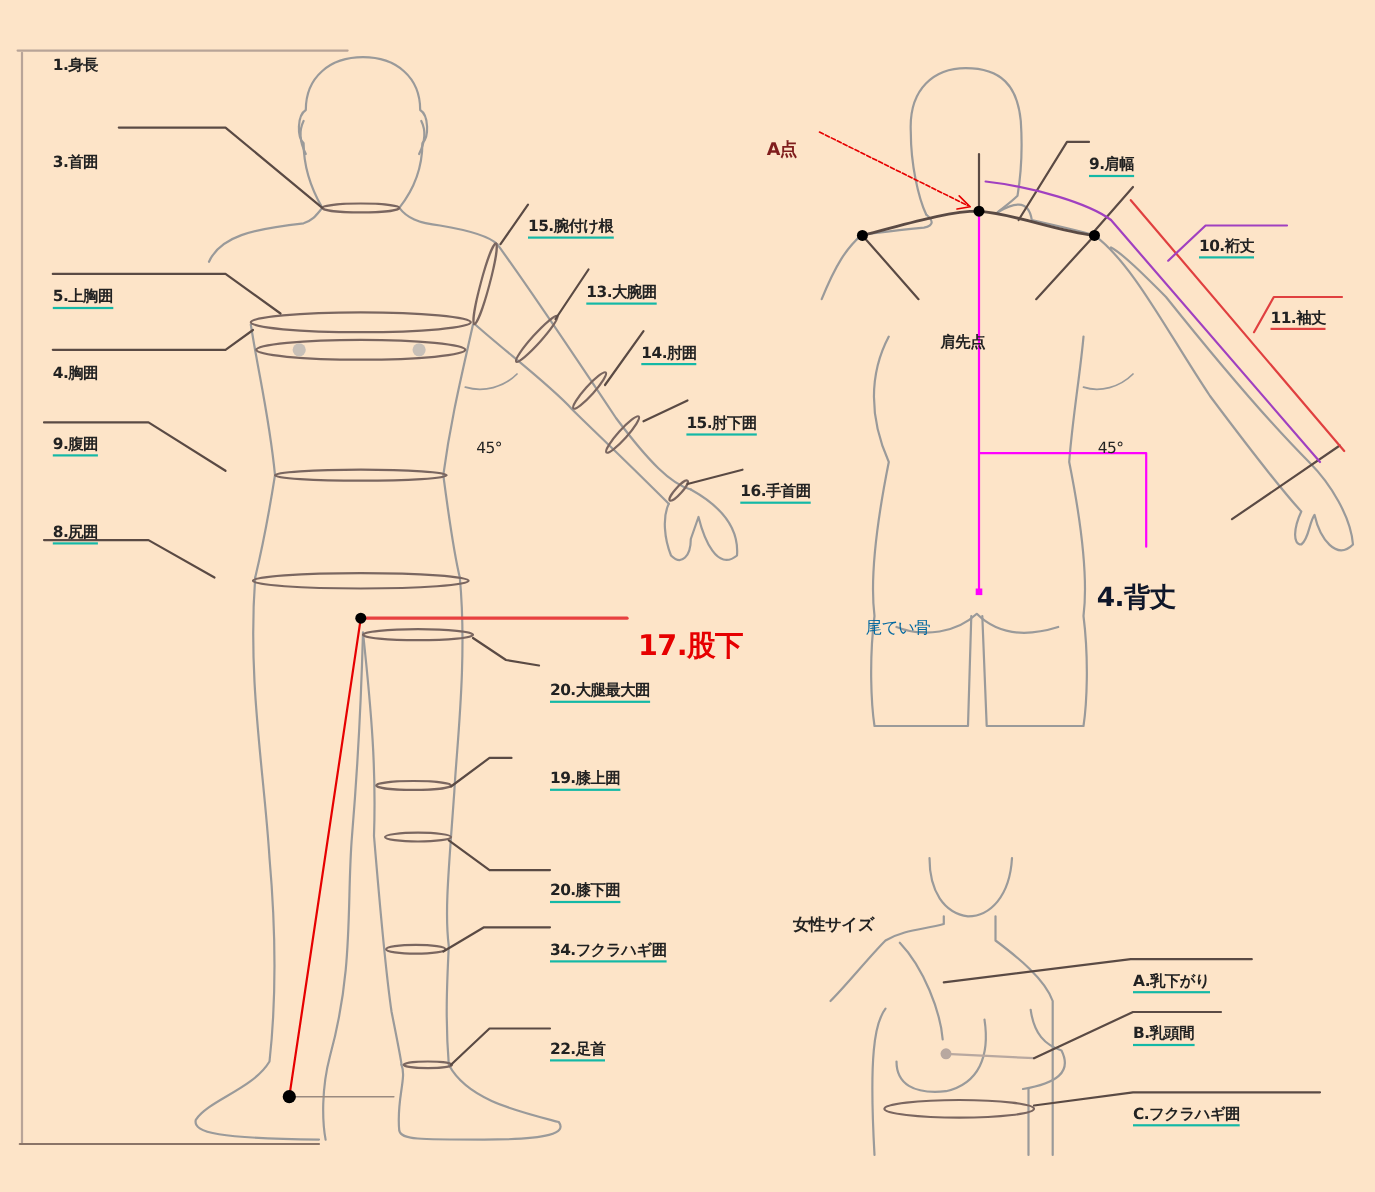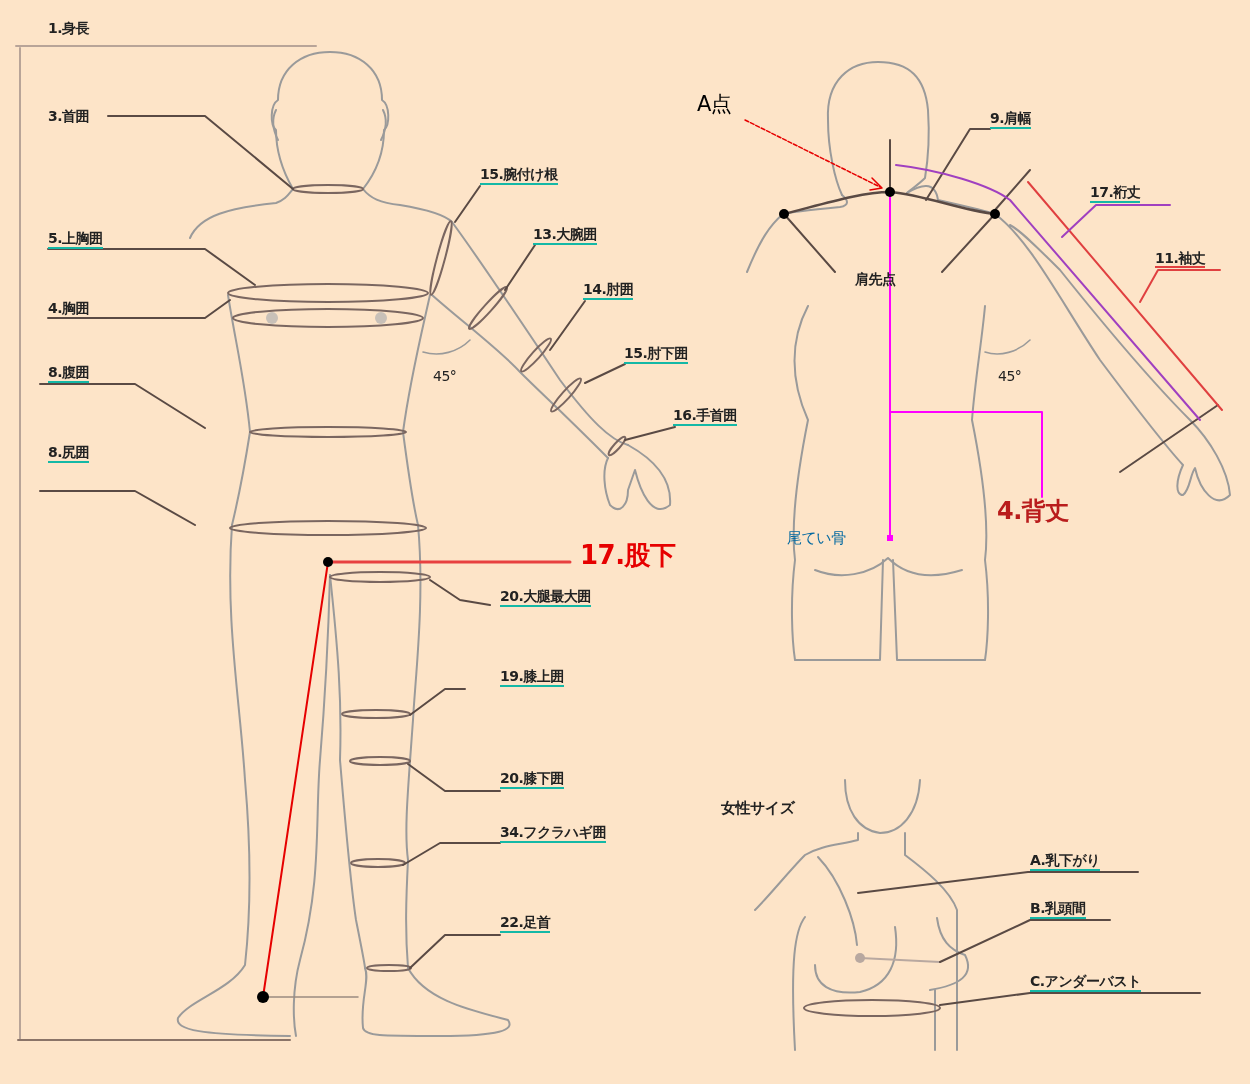--- a/index.html
+++ b/index.html
@@ -1,23 +1,23 @@
 <!DOCTYPE html>
 <html><head>
 <meta charset="utf-8">
 <style>
   html, body { margin: 0; padding: 0; }
   body { width: 1250px; height: 1084px; background: #fde4c8; position: relative; overflow: hidden;
          font-family: "DejaVu Sans", "Liberation Sans", sans-serif; }
   #canvas { position: absolute; left: 0; top: 0; width: 1250px; height: 1084px; }
-  .lbl { position: absolute; font-size: 14px; font-weight: bold; color: #222; white-space: nowrap; line-height: 16px; letter-spacing: -0.5px; }
+  .lbl { position: absolute; font-size: 14px; font-weight: bold; color: #222; white-space: nowrap; line-height: 16px; letter-spacing: -0.5px; margin-top: 32px; }
   .ul { border-bottom: 2px solid #14b8a6; padding-bottom: 1px; text-align: center; }
   .red-big { color: #e60000; font-size: 26px; font-weight: bold; line-height: 28px; }
-  .red-a { color: #000000; font-size: 21px; font-weight: normal; }
-  .mag-big { color: #b91c1c; font-size: 24px; font-weight: bold; }
+  .red-a { color: #7f1d1d; font-size: 16px; font-weight: bold; }
+  .mag-big { color: #0f172a; font-size: 24px; font-weight: bold; }
   .mag-sm { color: #0369a1; font-size: 15px; font-weight: normal; }
   .deg { font-size: 14px; font-weight: normal; color: #222; }
   .title { font-size: 15px; font-weight: bold; color: #222; }
 </style>
 </head>
 <body>
 
 <svg id="canvas" viewBox="0 0 1250 1084" xmlns="http://www.w3.org/2000/svg">
   <g fill="none" stroke-linecap="round" stroke-linejoin="round">
 
@@ -163,42 +163,42 @@
         <polyline points="940,1005 1030,993 1200,993"></polyline>
       </g>
     </g>
   </g>
 </svg>
 
 <span class="lbl" style="left:48px;top:20px">1.身長</span>
 <span class="lbl" style="left:48px;top:108px">3.首囲</span>
 <span class="lbl ul" style="left:48px;top:230px">5.上胸囲</span>
 <span class="lbl" style="left:48px;top:300px">4.胸囲</span>
-<span class="lbl ul" style="left:48px;top:364px">8.腹囲</span>
+<span class="lbl ul" style="left:48px;top:364px">9.腹囲</span>
 <span class="lbl ul" style="left:48px;top:444px">8.尻囲</span>
 
 <span class="lbl ul" style="left:480px;top:166px">15.腕付け根</span>
 <span class="lbl ul" style="left:533px;top:226px">13.大腕囲</span>
 <span class="lbl ul" style="left:583px;top:281px">14.肘囲</span>
 <span class="lbl ul" style="left:624px;top:345px">15.肘下囲</span>
 <span class="lbl ul" style="left:673px;top:407px">16.手首囲</span>
 <span class="lbl deg" style="left:433px;top:368px">45°</span>
 
 <span class="lbl red-big" style="left:580px;top:541px">17.股下</span>
 <span class="lbl ul" style="left:500px;top:588px">20.大腿最大囲</span>
 <span class="lbl ul" style="left:500px;top:668px">19.膝上囲</span>
 <span class="lbl ul" style="left:500px;top:770px">20.膝下囲</span>
 <span class="lbl ul" style="left:500px;top:824px">34.フクラハギ囲</span>
 <span class="lbl ul" style="left:500px;top:914px">22.足首</span>
 
 <span class="lbl red-a" style="left:697px;top:96px">A点</span>
 <span class="lbl ul" style="left:990px;top:110px">9.肩幅</span>
-<span class="lbl ul" style="left:1090px;top:184px">17.裄丈</span>
+<span class="lbl ul" style="left:1090px;top:184px">10.裄丈</span>
 <span class="lbl" style="left:1155px;top:250px;border-bottom:2px solid #e04040">11.袖丈</span>
 <span class="lbl" style="left:855px;top:271px">肩先点</span>
 <span class="lbl deg" style="left:998px;top:368px">45°</span>
 <span class="lbl mag-big" style="left:997px;top:503px">4.背丈</span>
 <span class="lbl mag-sm" style="left:787px;top:530px">尾てい骨</span>
 
 <span class="lbl title" style="left:721px;top:800px">女性サイズ</span>
 <span class="lbl ul" style="left:1030px;top:852px">A.乳下がり</span>
 <span class="lbl ul" style="left:1030px;top:900px">B.乳頭間</span>
-<span class="lbl ul" style="left:1030px;top:973px">C.アンダーバスト</span>
+<span class="lbl ul" style="left:1030px;top:973px">C.フクラハギ囲</span>
 
 </body></html>

